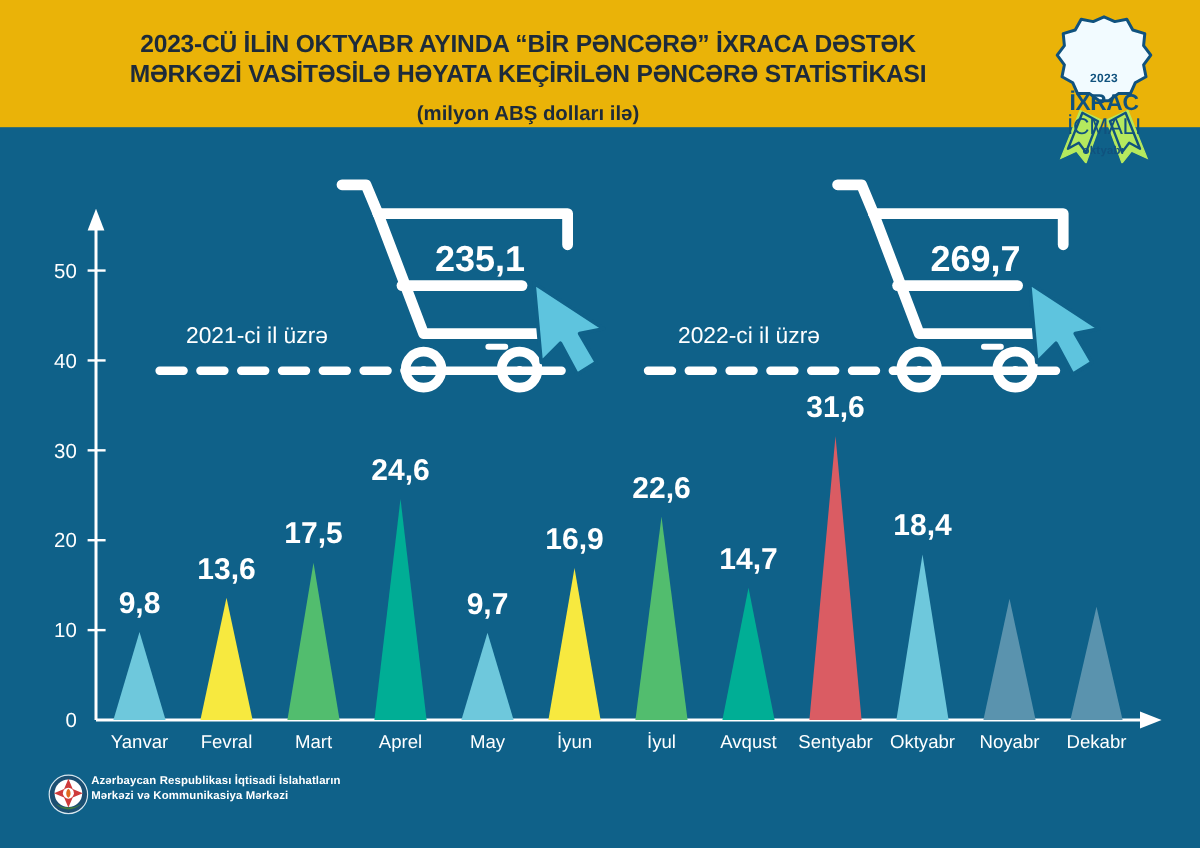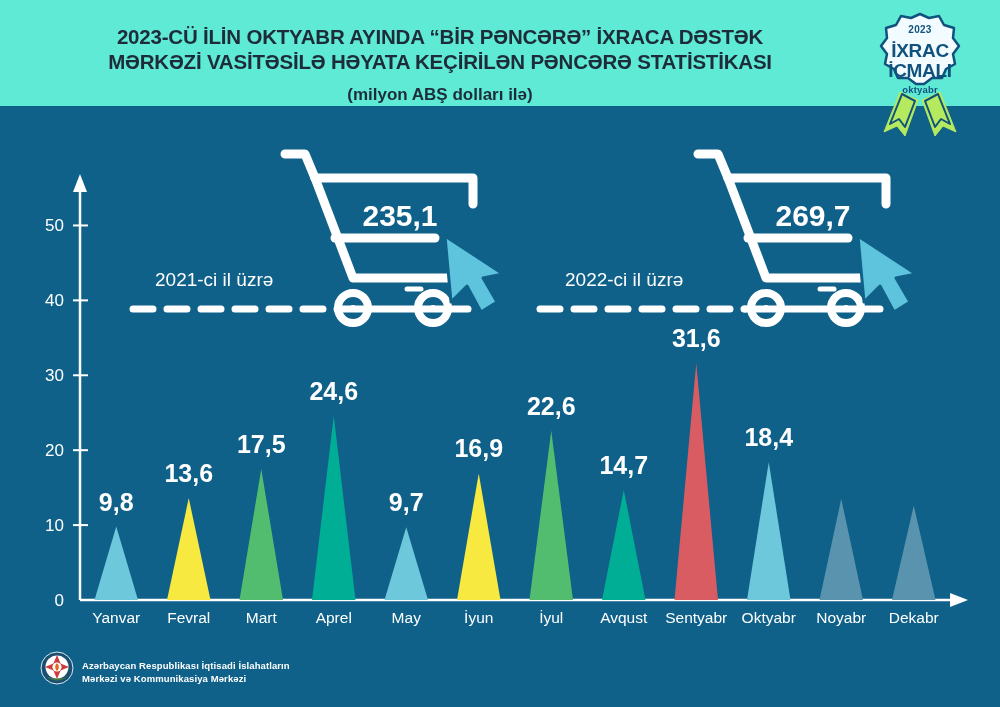--- a/index.html
+++ b/index.html
@@ -6,21 +6,21 @@
   body{
     width:1000px;height:707px;overflow:hidden;
     background:#ffffff;
     font-family:"Liberation Sans", sans-serif;
   }
   #stage{position:relative;width:1000px;height:707px;background:#0f6189;}
 
   
   #header{
     position:absolute;left:0;top:0;width:1000px;height:106px;
-    background:#5eead4;
+    background:#eab308;
   }
   #header-text{
     position:absolute;left:0;top:24px;width:880px;
     text-align:center;
     color:#1d2b3a;
   }
   .hl{
     font-weight:bold;font-size:20.5px;line-height:25px;
     letter-spacing:-0.2px;white-space:nowrap;
   }
@@ -28,23 +28,23 @@
     font-weight:bold;font-size:17px;line-height:23px;margin-top:9px;
   }
 
   
   #badge{position:absolute;left:870px;top:8px;width:100px;height:128px;}
   #badge svg{position:absolute;left:0;top:0;}
   #badge-text{
     position:absolute;left:0;top:16px;width:100px;text-align:center;
     color:#10527e;
   }
-  #badge-year{font-size:10px;font-weight:bold;letter-spacing:.3px;}
+  #badge-year{font-size:10px;font-weight:bold;letter-spacing:.3px;margin-top:36px;}
   #badge-l1{font-size:19px;font-weight:bold;line-height:20px;margin-top:6px;letter-spacing:-.3px;}
-  #badge-l2{font-size:19px;font-weight:bold;line-height:20px;letter-spacing:-.3px;}
+  #badge-l2{font-size:19px;font-weight:normal;line-height:20px;letter-spacing:-.3px;}
   #badge-month{font-size:9.5px;font-weight:bold;margin-top:3px;letter-spacing:.2px;}
 
   
   #chart{position:absolute;left:0;top:106px;width:1000px;height:601px;}
   #chart svg{position:absolute;left:0;top:0;}
 
   .axis-tick-label{
     fill:#ffffff;font-size:17px;font-family:"Liberation Sans",sans-serif;
     text-anchor:end;
   }
@@ -59,21 +59,21 @@
   .trend-label{
     fill:#ffffff;font-size:19px;font-family:"Liberation Sans",sans-serif;
     text-anchor:start;
   }
   .cart-value{
     fill:#ffffff;font-size:30px;font-weight:bold;
     font-family:"Liberation Sans",sans-serif;text-anchor:middle;
   }
 
   
-  #footer{position:absolute;left:40px;top:645px;height:40px;display:flex;align-items:flex-end;gap:8px;}
+  #footer{position:absolute;left:40px;top:645px;height:40px;display:flex;align-items:flex-start;gap:2px;}
   #footer-emblem{width:34px;height:34px;position:relative;}
   #footer-lines{color:#ffffff;font-size:9.5px;line-height:12.5px;font-weight:bold;letter-spacing:.1px;}
 </style>
 </head>
 <body>
 
 <div id="stage">
 
   <div id="header">
     <div id="header-text">

